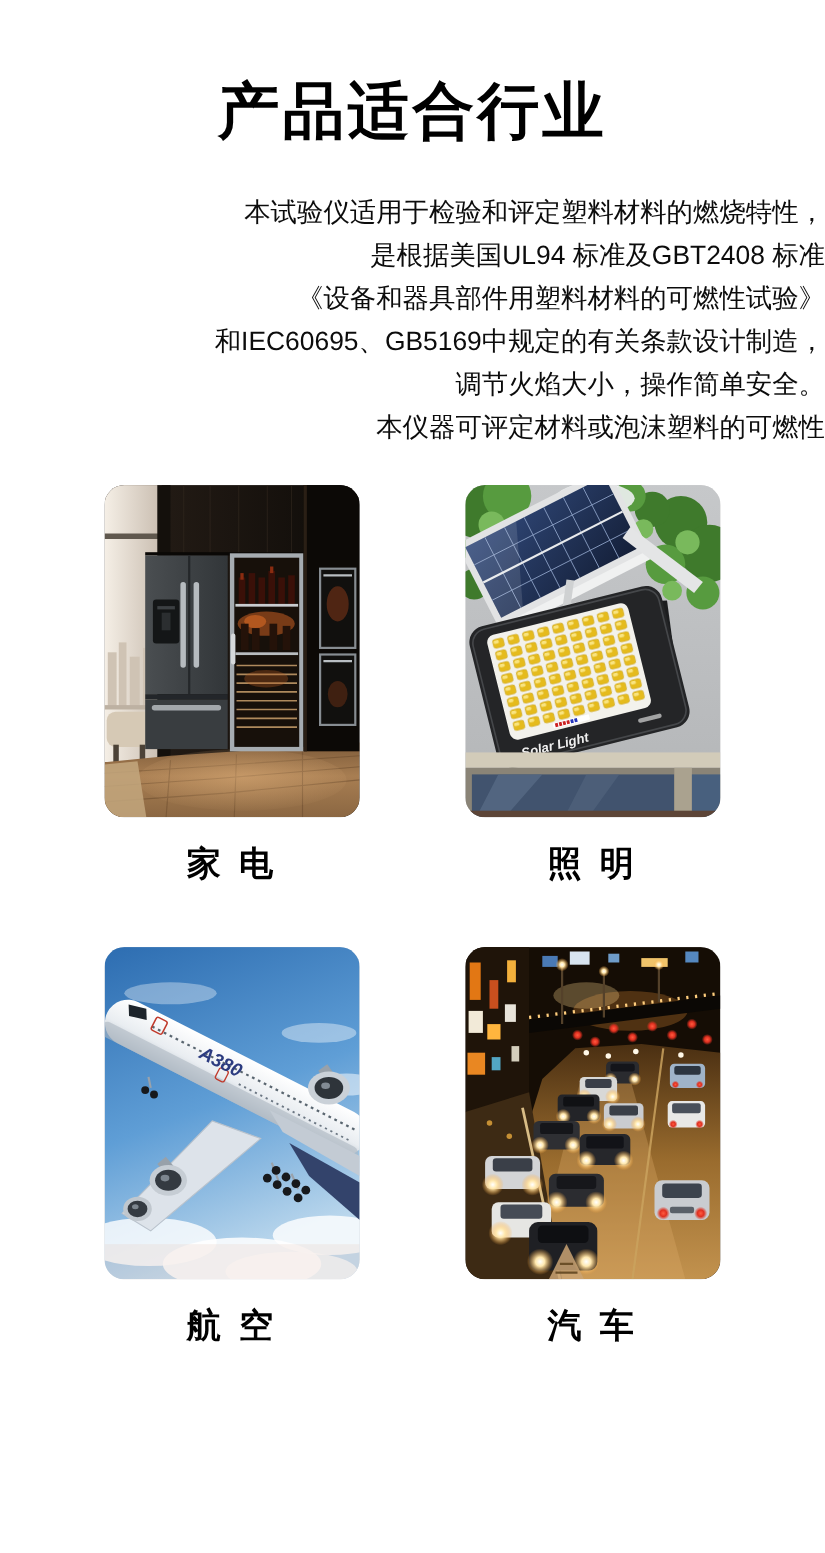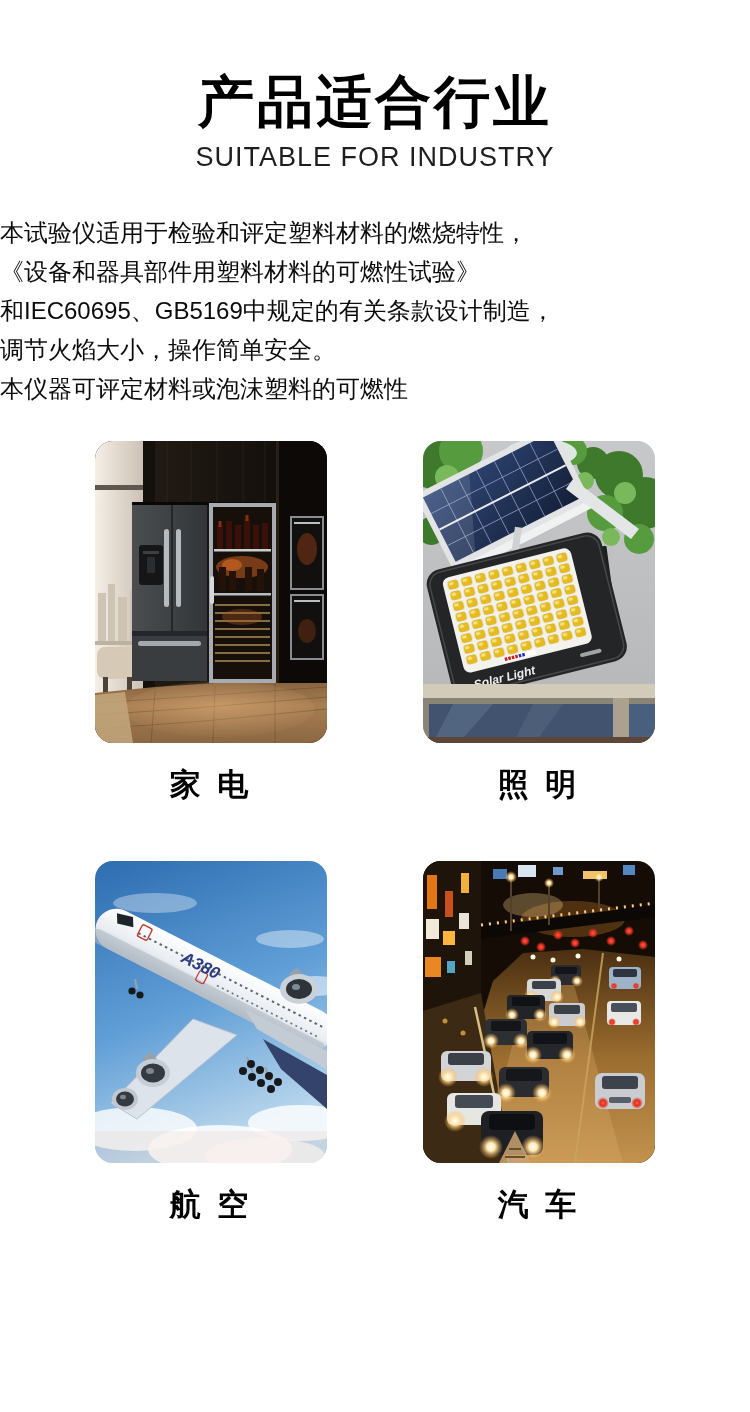--- a/index.html
+++ b/index.html
@@ -14,21 +14,21 @@
   .title {
     font-size:56px; line-height:64px; font-weight:900; color:#000;
     letter-spacing:3px; font-family:"DejaVu Sans","Liberation Sans",sans-serif;
   }
   .subtitle {
     margin-top:7px; font-size:27px; line-height:32px; color:#1e1e1e;
     letter-spacing:1px; font-weight:400;
   }
   .desc { margin-top:40px; }
   .desc p {
-    text-align:left; font-size:24px; line-height:39px; color:#0c0c0c;
+    text-align:right; font-size:24px; line-height:39px; color:#0c0c0c;
     font-weight:400;
   }
   .grid {
     margin-top:33px;
     display:grid; grid-template-columns:232px 232px; column-gap:96px;
     justify-content:center;
   }
   .card { display:flex; flex-direction:column; align-items:center; }
   .photo {
     width:232px; height:302px; border-radius:18px; overflow:hidden;
@@ -41,25 +41,25 @@
   }
   .row1 .caption { margin-bottom:58px; }
 </style>
 </head>
 <body>
 
 <div class="page">
 
   <div class="header">
     <div class="title">产品适合行业</div>
-    <div class="subtitle">SUITABLE FOR INDUSTRY</div>
   </div>
 
   <div class="desc">
     <p>本试验仪适用于检验和评定塑料材料的燃烧特性，</p>
+    <p>是根据美国UL94 标准及GBT2408 标准</p>
     <p>《设备和器具部件用塑料材料的可燃性试验》</p>
     <p>和IEC60695、GB5169中规定的有关条款设计制造，</p>
     <p>调节火焰大小，操作简单安全。</p>
     <p>本仪器可评定材料或泡沫塑料的可燃性</p>
   </div>
 
   <div class="grid">
 
     <div class="card row1">
       <div class="photo">

